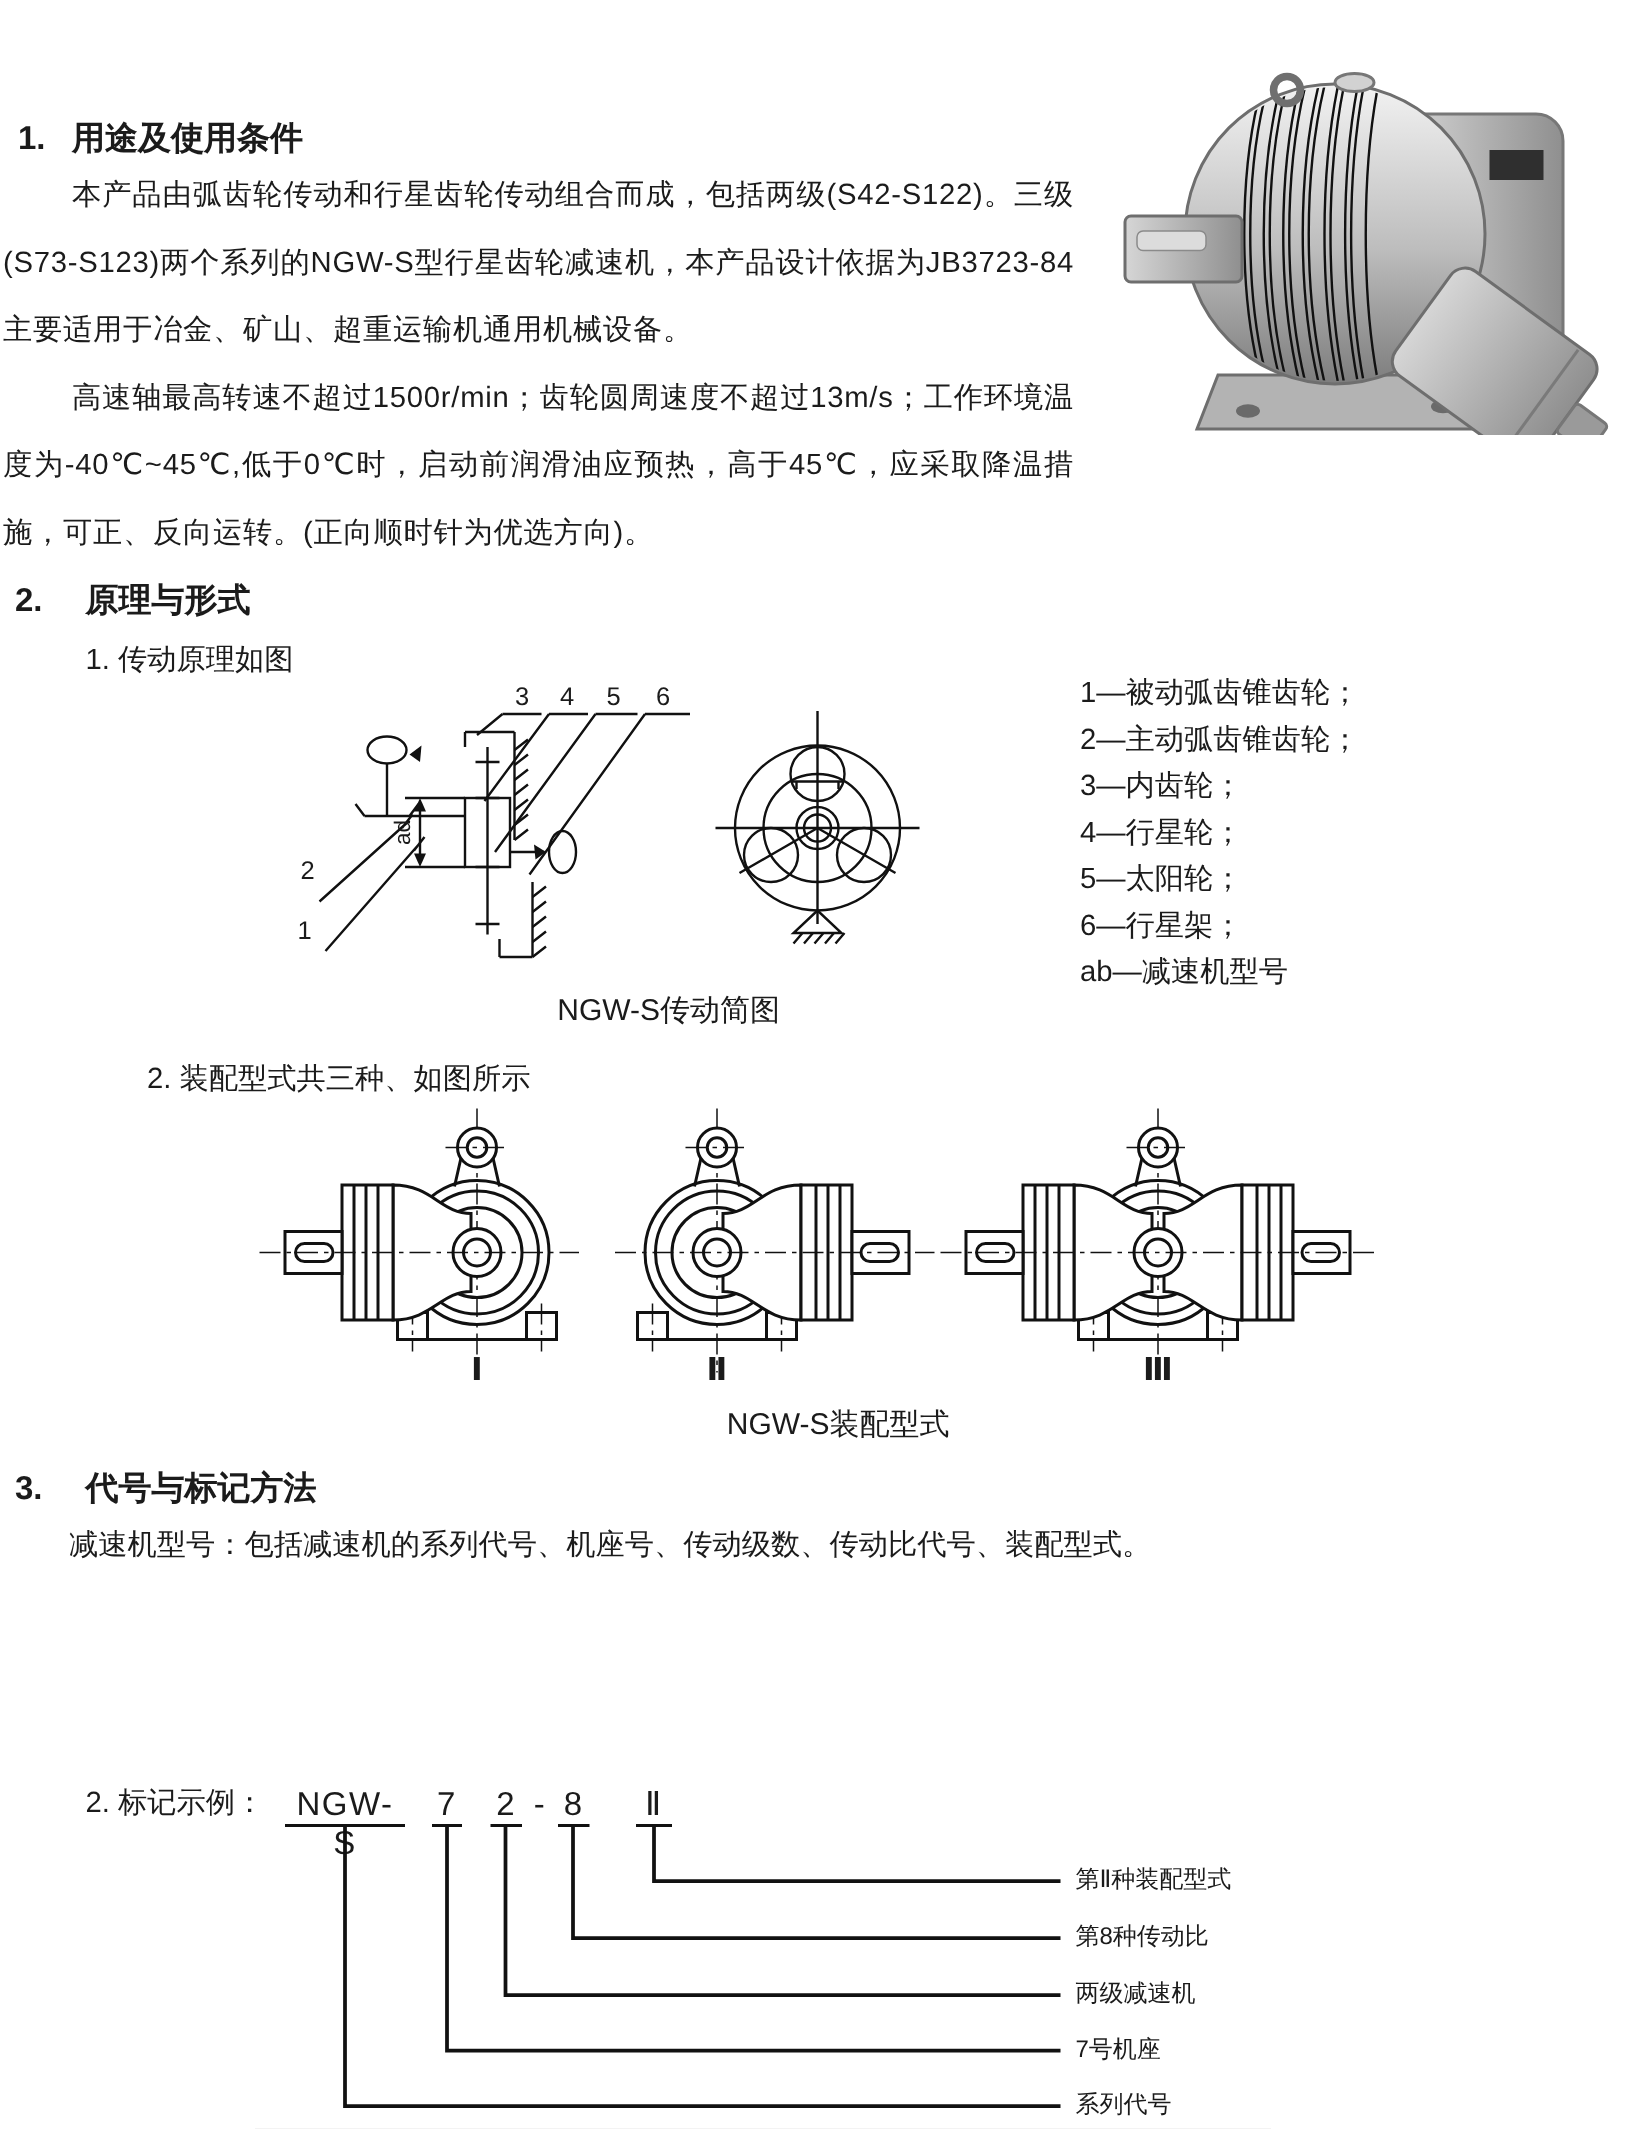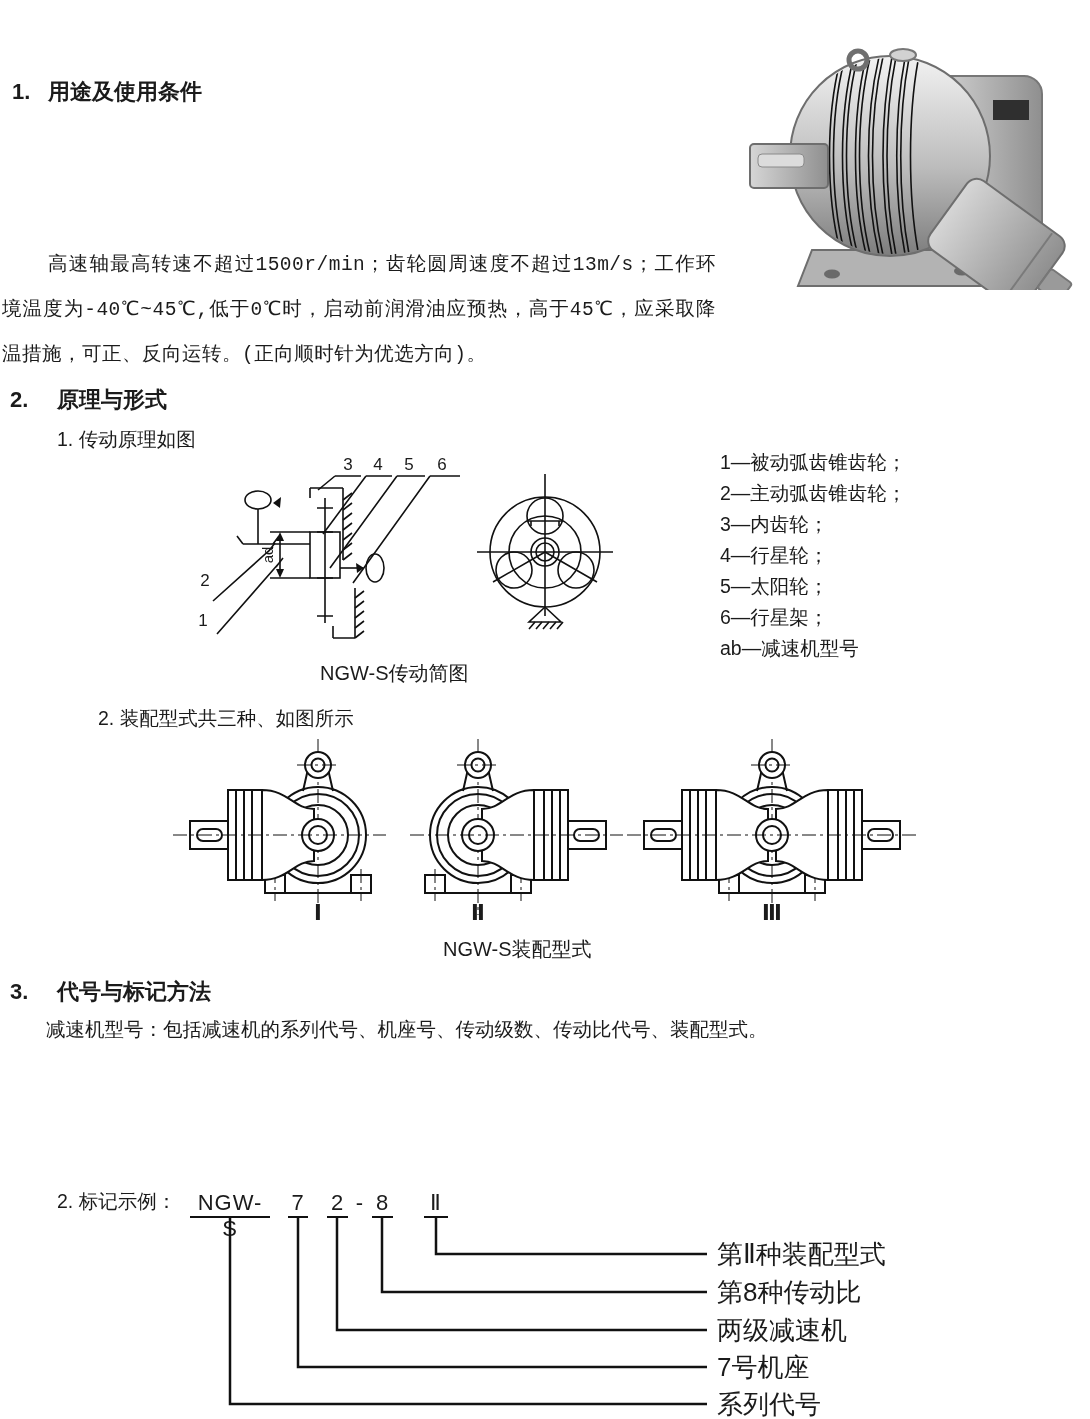--- a/index.html
+++ b/index.html
@@ -11,45 +11,46 @@
   .abs{position:absolute;}
   
   .h{display:flex;font-weight:bold;font-size:22px;line-height:24px;}
   .h .num{flex:0 0 auto;}
   #h1 .num{width:36px}
   #h2 .num,#h3 .num{width:47px}
   
   .para{font-size:19.5px;line-height:45px;text-align:justify;text-indent:46px;letter-spacing:.5px;}
   .subitem{font-size:19.5px;text-align:right;}
   .legend-line{font-size:19.5px;line-height:31px;white-space:nowrap;}
-  .caption{font-size:20px;text-align:left;white-space:nowrap;}
+  .caption{font-size:20px;text-align:right;white-space:nowrap;}
   .asm-label{font-size:21px;font-weight:bold;width:34px;text-align:center;}
   
   .mark{font-size:22px;font-weight:500;text-align:center;height:26px;letter-spacing:1px;}
   .mark.u{border-bottom:2.5px solid #111;}
-  .callout{font-size:26px;line-height:26px;white-space:nowrap;}
+  .callout{font-size:16px;line-height:26px;white-space:nowrap;}
   
   svg{display:block}
   svg text{font-family:"Liberation Sans","DejaVu Sans",sans-serif;fill:#1b1b1b;}
   .s{fill:none;stroke:#111;stroke-width:2;}
   .s15{fill:none;stroke:#111;stroke-width:1.6;}
   .sw{fill:#fff;stroke:#111;stroke-width:2;}
   .cl{fill:none;stroke:#111;stroke-width:1;stroke-dasharray:14 4 3 4;}
 </style>
 </head>
 <body>
 
 <div class="page">
 
   <div id="h1" class="abs h" style="left:12px;top:80px;">
     <span class="num">1.</span>
     <span>用途及使用条件</span>
   </div>
 
-  <div class="abs para" style="left:2px;top:243px;width:714px;font-family:Liberation Mono, monospace;">高速轴最高转速不超过1500r/min；齿轮圆周速度不超过13m/s；工作环境温度为-40℃~45℃,低于0℃时，启动前润滑油应预热，高于45℃，应采取降温措施，可正、反向运转。(正向顺时针为优选方向)。</div>
+  <div class="abs para" style="left:2px;top:108px;width:714px;">本产品由弧齿轮传动和行星齿轮传动组合而成，包括两级(S42-S122)。三级(S73-S123)两个系列的NGW-S型行星齿轮减速机，本产品设计依据为JB3723-84主要适用于冶金、矿山、超重运输机通用机械设备。</div>
+  <div class="abs para" style="left:2px;top:243px;width:714px;">高速轴最高转速不超过1500r/min；齿轮圆周速度不超过13m/s；工作环境温度为-40℃~45℃,低于0℃时，启动前润滑油应预热，高于45℃，应采取降温措施，可正、反向运转。(正向顺时针为优选方向)。</div>
 
   <svg class="abs" style="left:740px;top:28px;" width="350" height="262" viewBox="0 0 350 262">
     <defs>
       <linearGradient id="ph-body" x1="0" y1="0" x2="0" y2="1">
         <stop offset="0" stop-color="#f2f2f2"></stop>
           <stop offset="0.55" stop-color="#bdbdbd"></stop>
           <stop offset="1" stop-color="#7d7d7d"></stop>
       </linearGradient>
       <linearGradient id="ph-met" x1="0" y1="0" x2="1" y2="0">
         <stop offset="0" stop-color="#d6d6d6"></stop>

